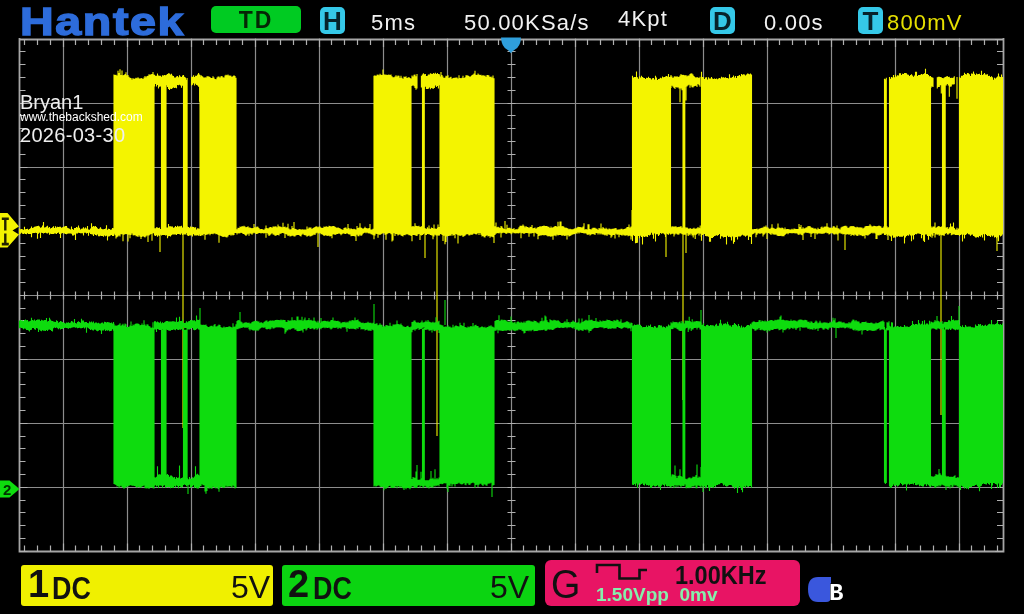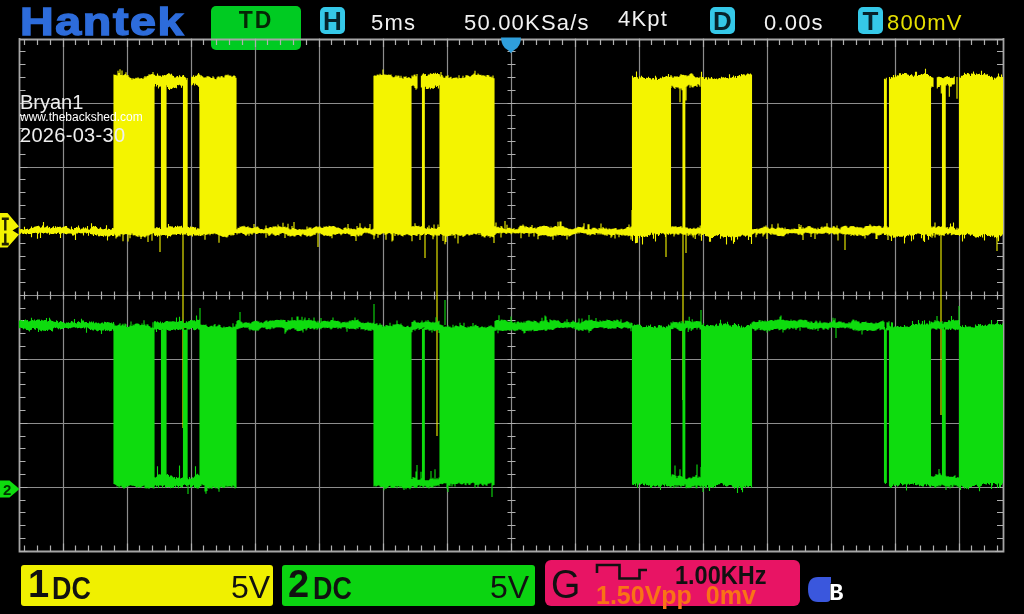--- a/index.html
+++ b/index.html
@@ -3,21 +3,21 @@
 <style>
 html,body{margin:0;padding:0;background:#000;width:1024px;height:614px;overflow:hidden}
 body{position:relative;font-family:"Liberation Sans",sans-serif}
 .abs{position:absolute;white-space:nowrap}
 .tw{color:#f2f2f2;font-weight:normal;font-size:22px;letter-spacing:1.2px;line-height:28px}
 .icon{position:absolute;top:7px;width:25px;height:27px;background:#35c8e8;border-radius:5px;color:#07222a;font-weight:bold;font-size:26px;text-align:center;line-height:28px}
 </style></head>
 <body>
 
 <div class="abs" style="left:20px;top:0px;color:#2d6cdb;font-weight:bold;font-size:44px;letter-spacing:1.5px;-webkit-text-stroke:1.6px #2d6cdb;transform:scale(1.06,0.87);transform-origin:0 0;line-height:50px">Hantek</div>
-<div class="abs" style="left:211px;top:6px;width:90px;height:44px;background:#00cb22;border-radius:5px;text-align:center;line-height:29px;color:#052605;font-weight:bold;font-size:23px;letter-spacing:2px">TD</div>
+<div class="abs" style="left:211px;top:6px;width:90px;height:27px;background:#00cb22;border-radius:5px;text-align:center;line-height:29px;color:#052605;font-weight:bold;font-size:23px;letter-spacing:2px">TD</div>
 <div class="icon" style="left:320px">H</div>
 <div class="abs tw" style="left:371px;top:9px">5ms</div>
 <div class="abs tw" style="left:464px;top:9px">50.00KSa/s</div>
 <div class="abs tw" style="left:618px;top:5px">4Kpt</div>
 <div class="icon" style="left:710px">D</div>
 <div class="abs tw" style="left:764px;top:9px">0.00s</div>
 <div class="icon" style="left:858px">T</div>
 <div class="abs tw" style="left:887px;top:9px;color:#e6e000">800mV</div>
 
 <svg width="1024" height="614" viewBox="0 0 1024 614" style="position:absolute;left:0;top:0">
@@ -43,17 +43,17 @@
 <div class="abs" style="left:52px;top:570px;color:#111;font-weight:bold;font-size:32px;line-height:36px;transform:scaleX(0.84);transform-origin:0 0">DC</div>
 <div class="abs" style="left:231px;top:569px;color:#111;font-size:32px;line-height:36px">5V</div>
 <div class="abs" style="left:288px;top:564px;color:#111;font-weight:bold;font-size:38px;line-height:40px">2</div>
 <div class="abs" style="left:313px;top:570px;color:#111;font-weight:bold;font-size:32px;line-height:36px;transform:scaleX(0.84);transform-origin:0 0">DC</div>
 <div class="abs" style="left:490px;top:569px;color:#111;font-size:32px;line-height:36px">5V</div>
 <div class="abs" style="left:551px;top:564px;color:#111;font-size:41px;line-height:41px;transform:scaleX(0.92);transform-origin:0 0">G</div>
 <svg class="abs" style="left:594px;top:562px" width="60" height="22" viewBox="0 0 60 22">
     <path d="M3 11V3H25.5V16.5H45.5V8H53" stroke="#111" stroke-width="2.6" fill="none"></path>
   </svg>
 <div class="abs" style="left:675px;top:561px;color:#111;font-weight:bold;font-size:25px;line-height:28px;transform:scaleX(0.94);transform-origin:0 0">1.00KHz</div>
-<div class="abs" style="left:596px;top:581px;color:#f97316;font-weight:bold;font-size:25px;line-height:28px">1.50Vpp&nbsp;&nbsp;0mv</div>
+<div class="abs" style="left:596px;top:581px;color:#86efac;font-weight:bold;font-size:19px;line-height:28px">1.50Vpp&nbsp;&nbsp;0mv</div>
 <svg class="abs" style="left:804px;top:574px" width="44" height="30" viewBox="0 0 44 30">
 <path d="M27 3 L27 23 Q27 28 22 28 L14 28 Q4 28 4 15 Q4 3 14 3 Z" fill="#3a57dd"></path>
 <text x="25" y="26" font-family="Liberation Mono, monospace" font-size="24" font-weight="bold" fill="#fff" stroke="#000" stroke-width="1" paint-order="stroke">B</text>
 </svg>
 
 </body></html>

